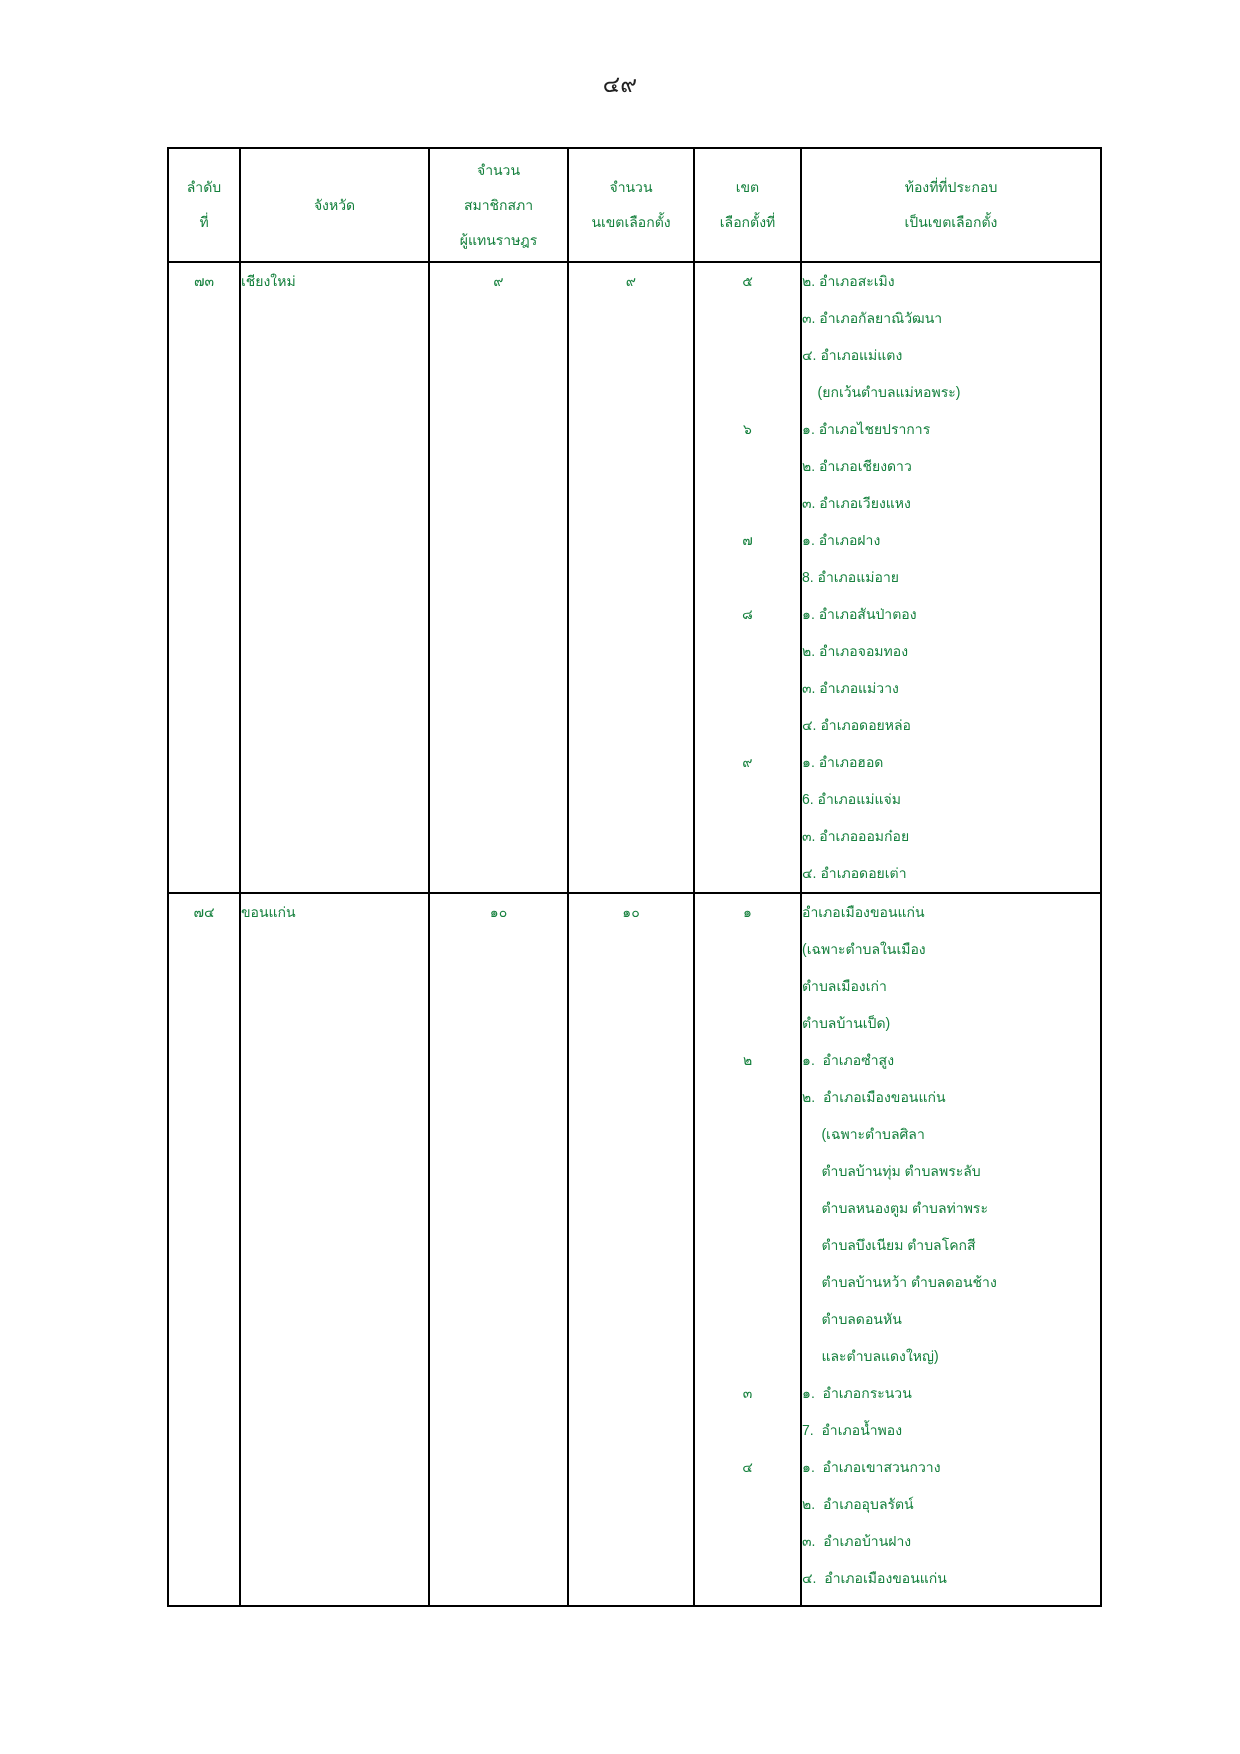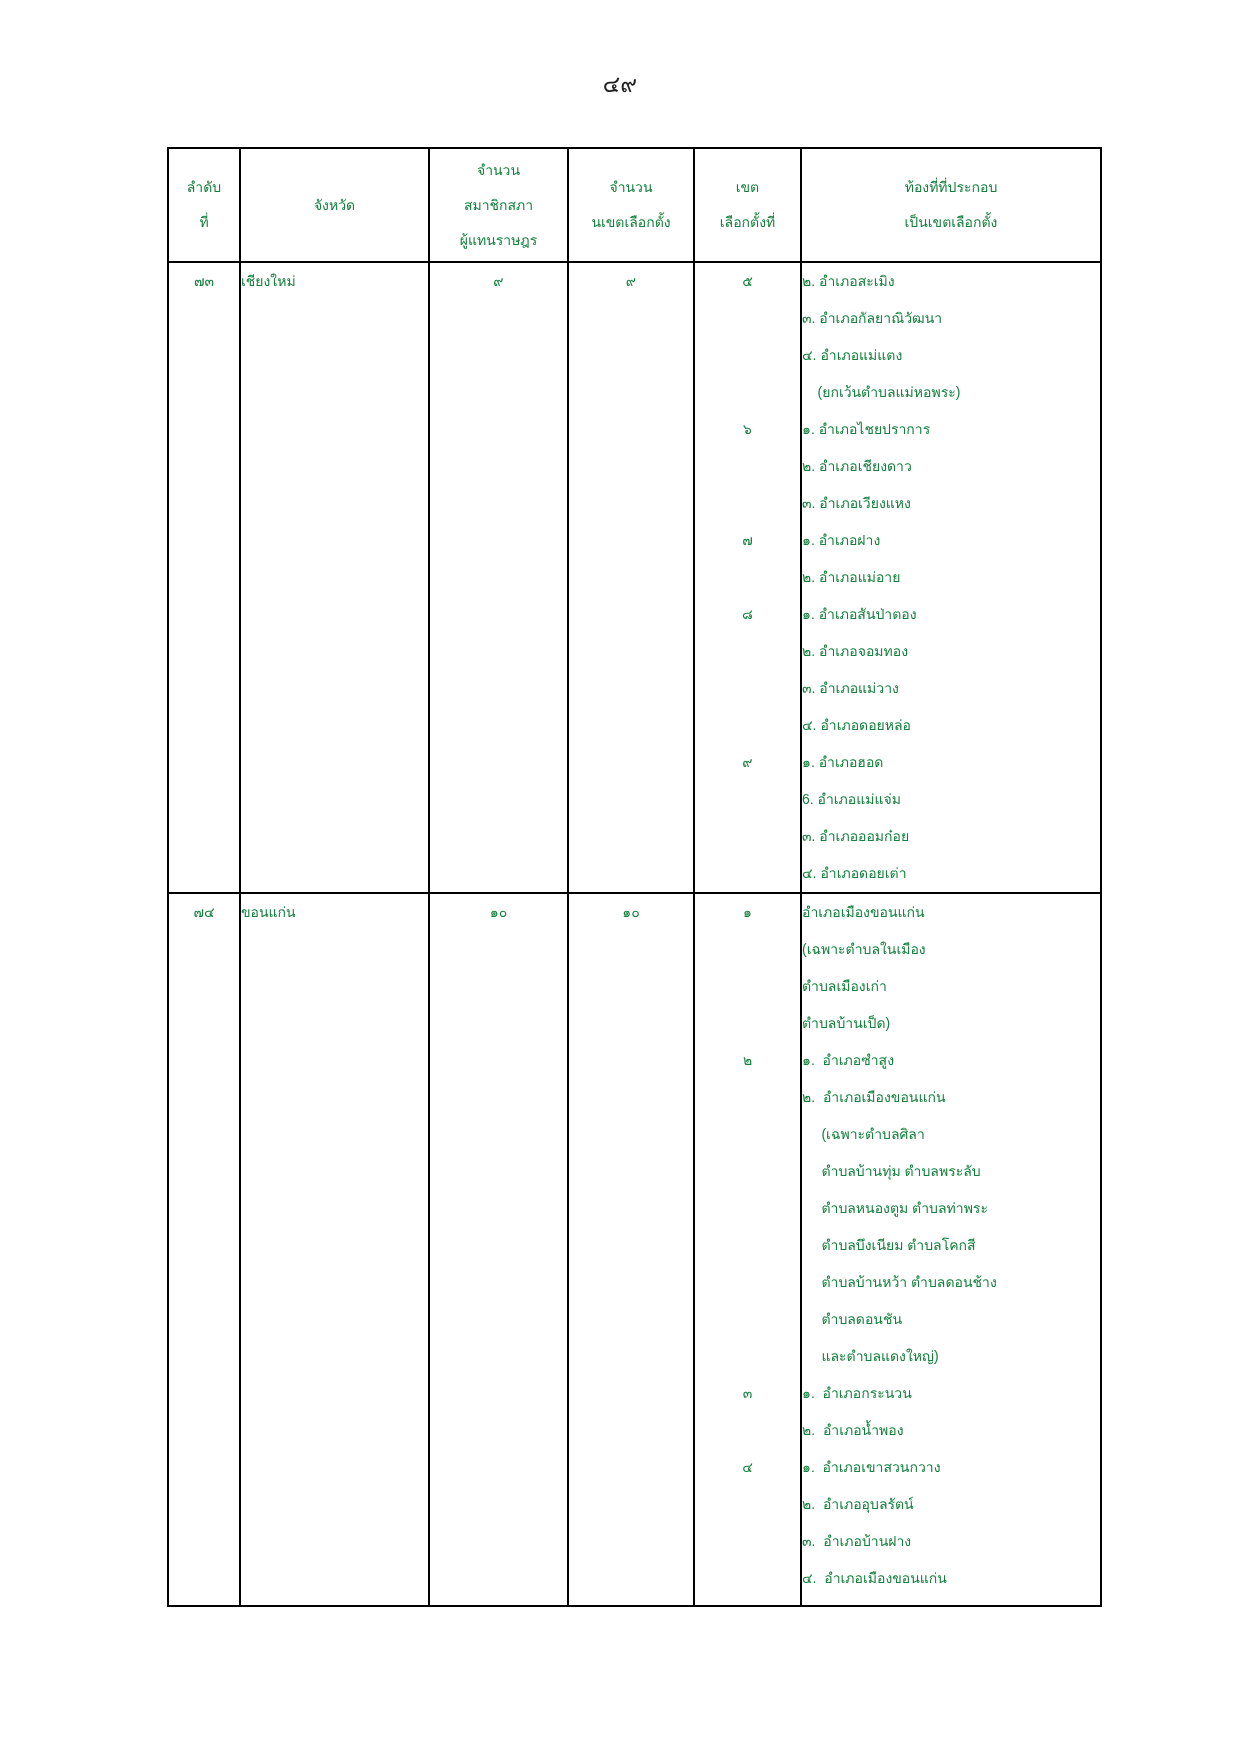--- a/index.html
+++ b/index.html
@@ -130,21 +130,21 @@
           </td>
           <td class="c-areas">
             <div class="line">๒. อำเภอสะเมิง</div>
             <div class="line">๓. อำเภอกัลยาณิวัฒนา</div>
             <div class="line">๔. อำเภอแม่แตง</div>
             <div class="line">    (ยกเว้นตำบลแม่หอพระ)</div>
             <div class="line">๑. อำเภอไชยปราการ</div>
             <div class="line">๒. อำเภอเชียงดาว</div>
             <div class="line">๓. อำเภอเวียงแหง</div>
             <div class="line">๑. อำเภอฝาง</div>
-            <div class="line">๒. อำเภอแม่อาย</div>
+            <div class="line">8. อำเภอแม่อาย</div>
             <div class="line">๑. อำเภอสันป่าตอง</div>
             <div class="line">๒. อำเภอจอมทอง</div>
             <div class="line">๓. อำเภอแม่วาง</div>
             <div class="line">๔. อำเภอดอยหล่อ</div>
             <div class="line">๑. อำเภอฮอด</div>
             <div class="line">6. อำเภอแม่แจ่ม</div>
             <div class="line">๓. อำเภอออมก๋อย</div>
             <div class="line">๔. อำเภอดอยเต่า</div>
           </td>
         </tr>
@@ -172,24 +172,24 @@
             <div class="line">(เฉพาะตำบลในเมือง</div>
             <div class="line">ตำบลเมืองเก่า</div>
             <div class="line">ตำบลบ้านเป็ด)</div>
             <div class="line">๑.  อำเภอซำสูง</div>
             <div class="line">๒.  อำเภอเมืองขอนแก่น</div>
             <div class="line">     (เฉพาะตำบลศิลา</div>
             <div class="line">     ตำบลบ้านทุ่ม ตำบลพระลับ</div>
             <div class="line">     ตำบลหนองตูม ตำบลท่าพระ</div>
             <div class="line">     ตำบลบึงเนียม ตำบลโคกสี</div>
             <div class="line">     ตำบลบ้านหว้า ตำบลดอนช้าง</div>
-            <div class="line">     ตำบลดอนชัน</div>
+            <div class="line">     ตำบลดอนหัน</div>
             <div class="line">     และตำบลแดงใหญ่)</div>
             <div class="line">๑.  อำเภอกระนวน</div>
-            <div class="line">๒.  อำเภอน้ำพอง</div>
+            <div class="line">7.  อำเภอน้ำพอง</div>
             <div class="line">๑.  อำเภอเขาสวนกวาง</div>
             <div class="line">๒.  อำเภออุบลรัตน์</div>
             <div class="line">๓.  อำเภอบ้านฝาง</div>
             <div class="line">๔.  อำเภอเมืองขอนแก่น</div>
           </td>
         </tr>
       </tbody>
   </table>
 </div>
 

